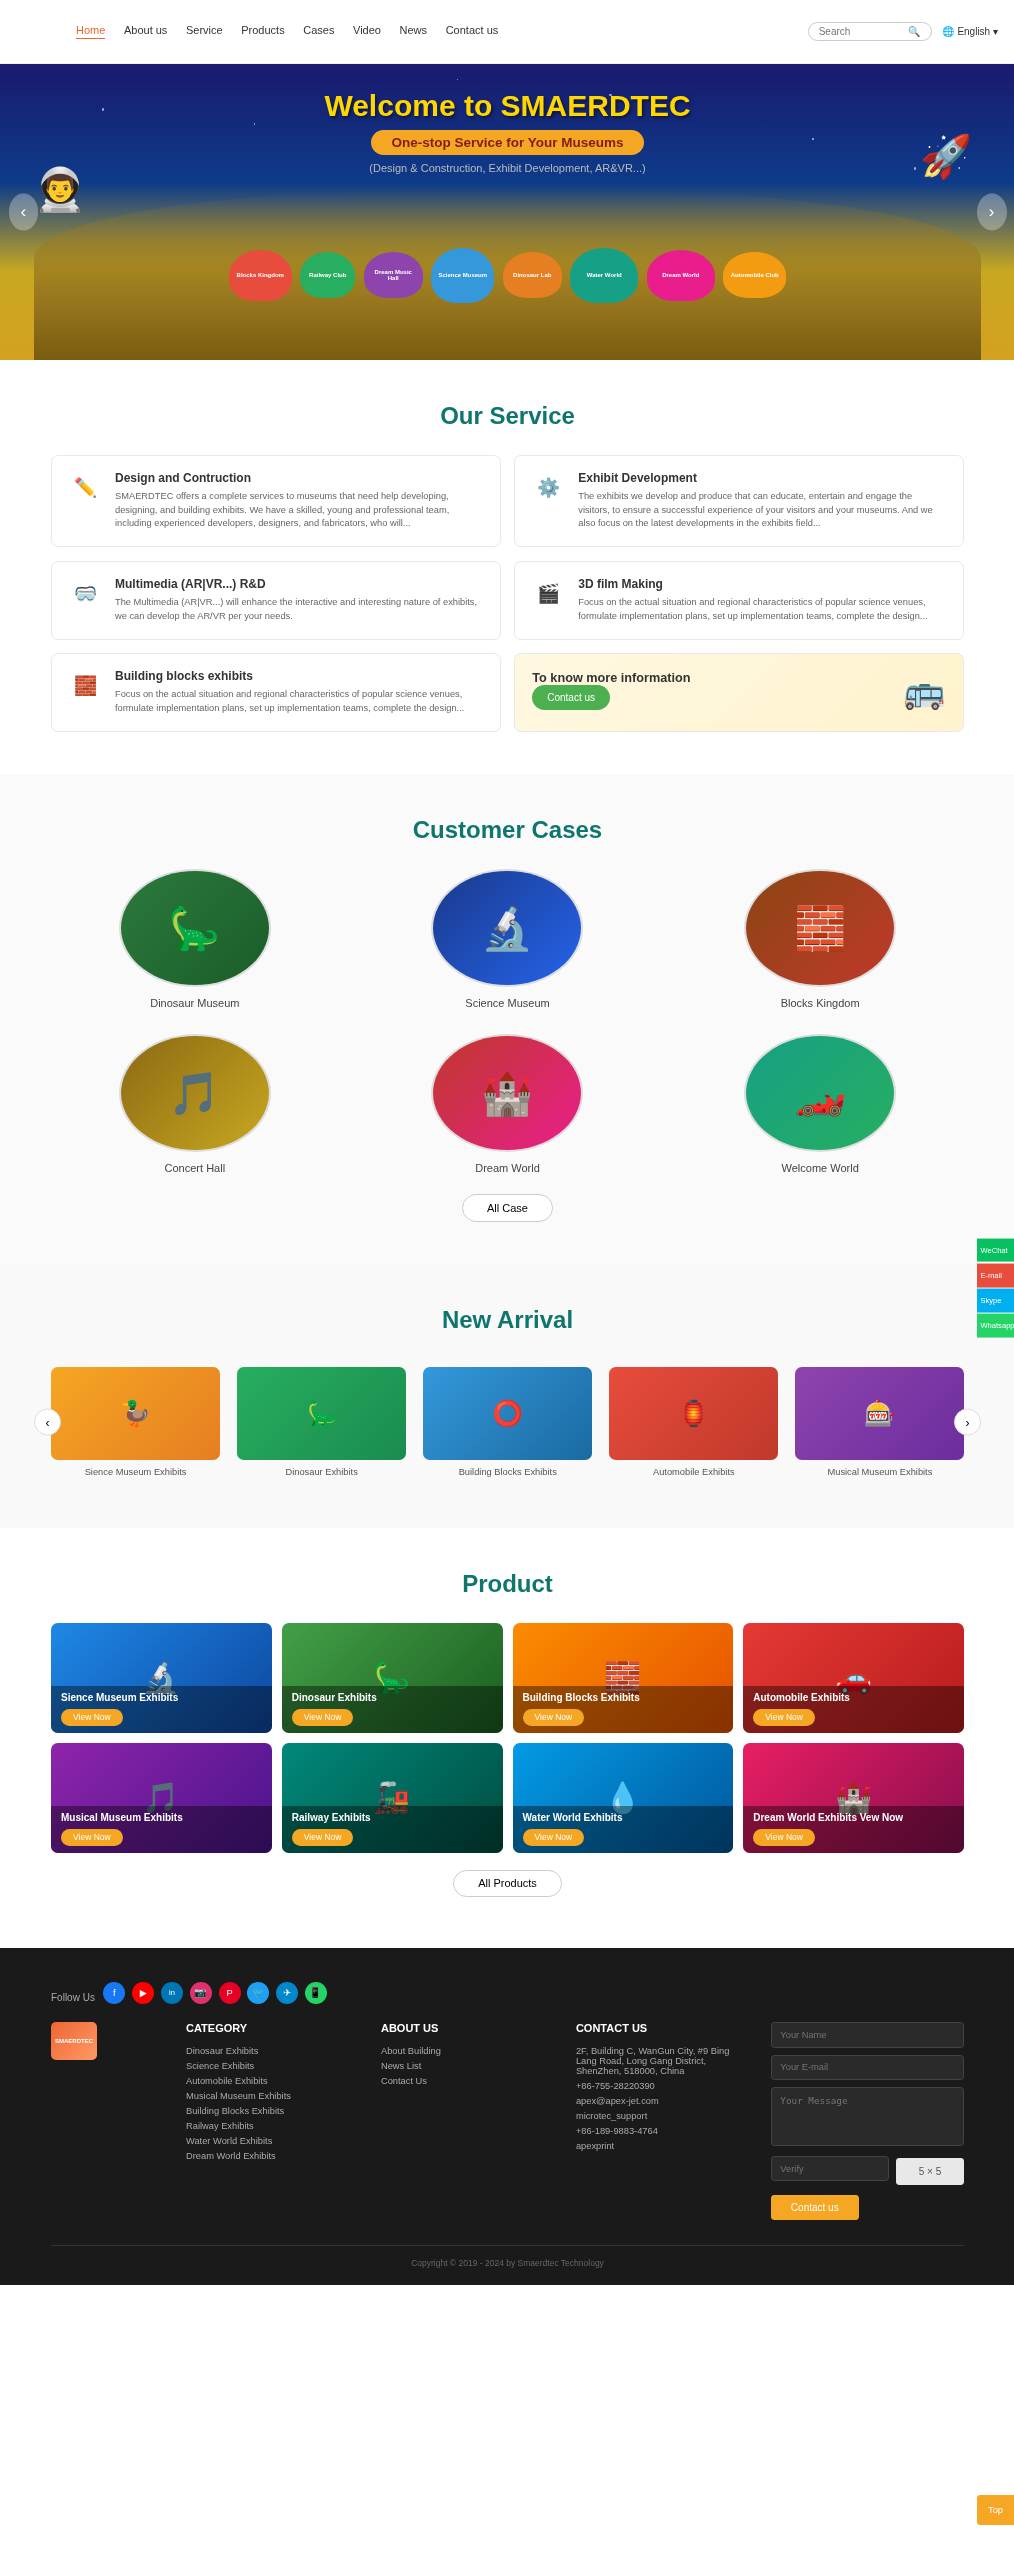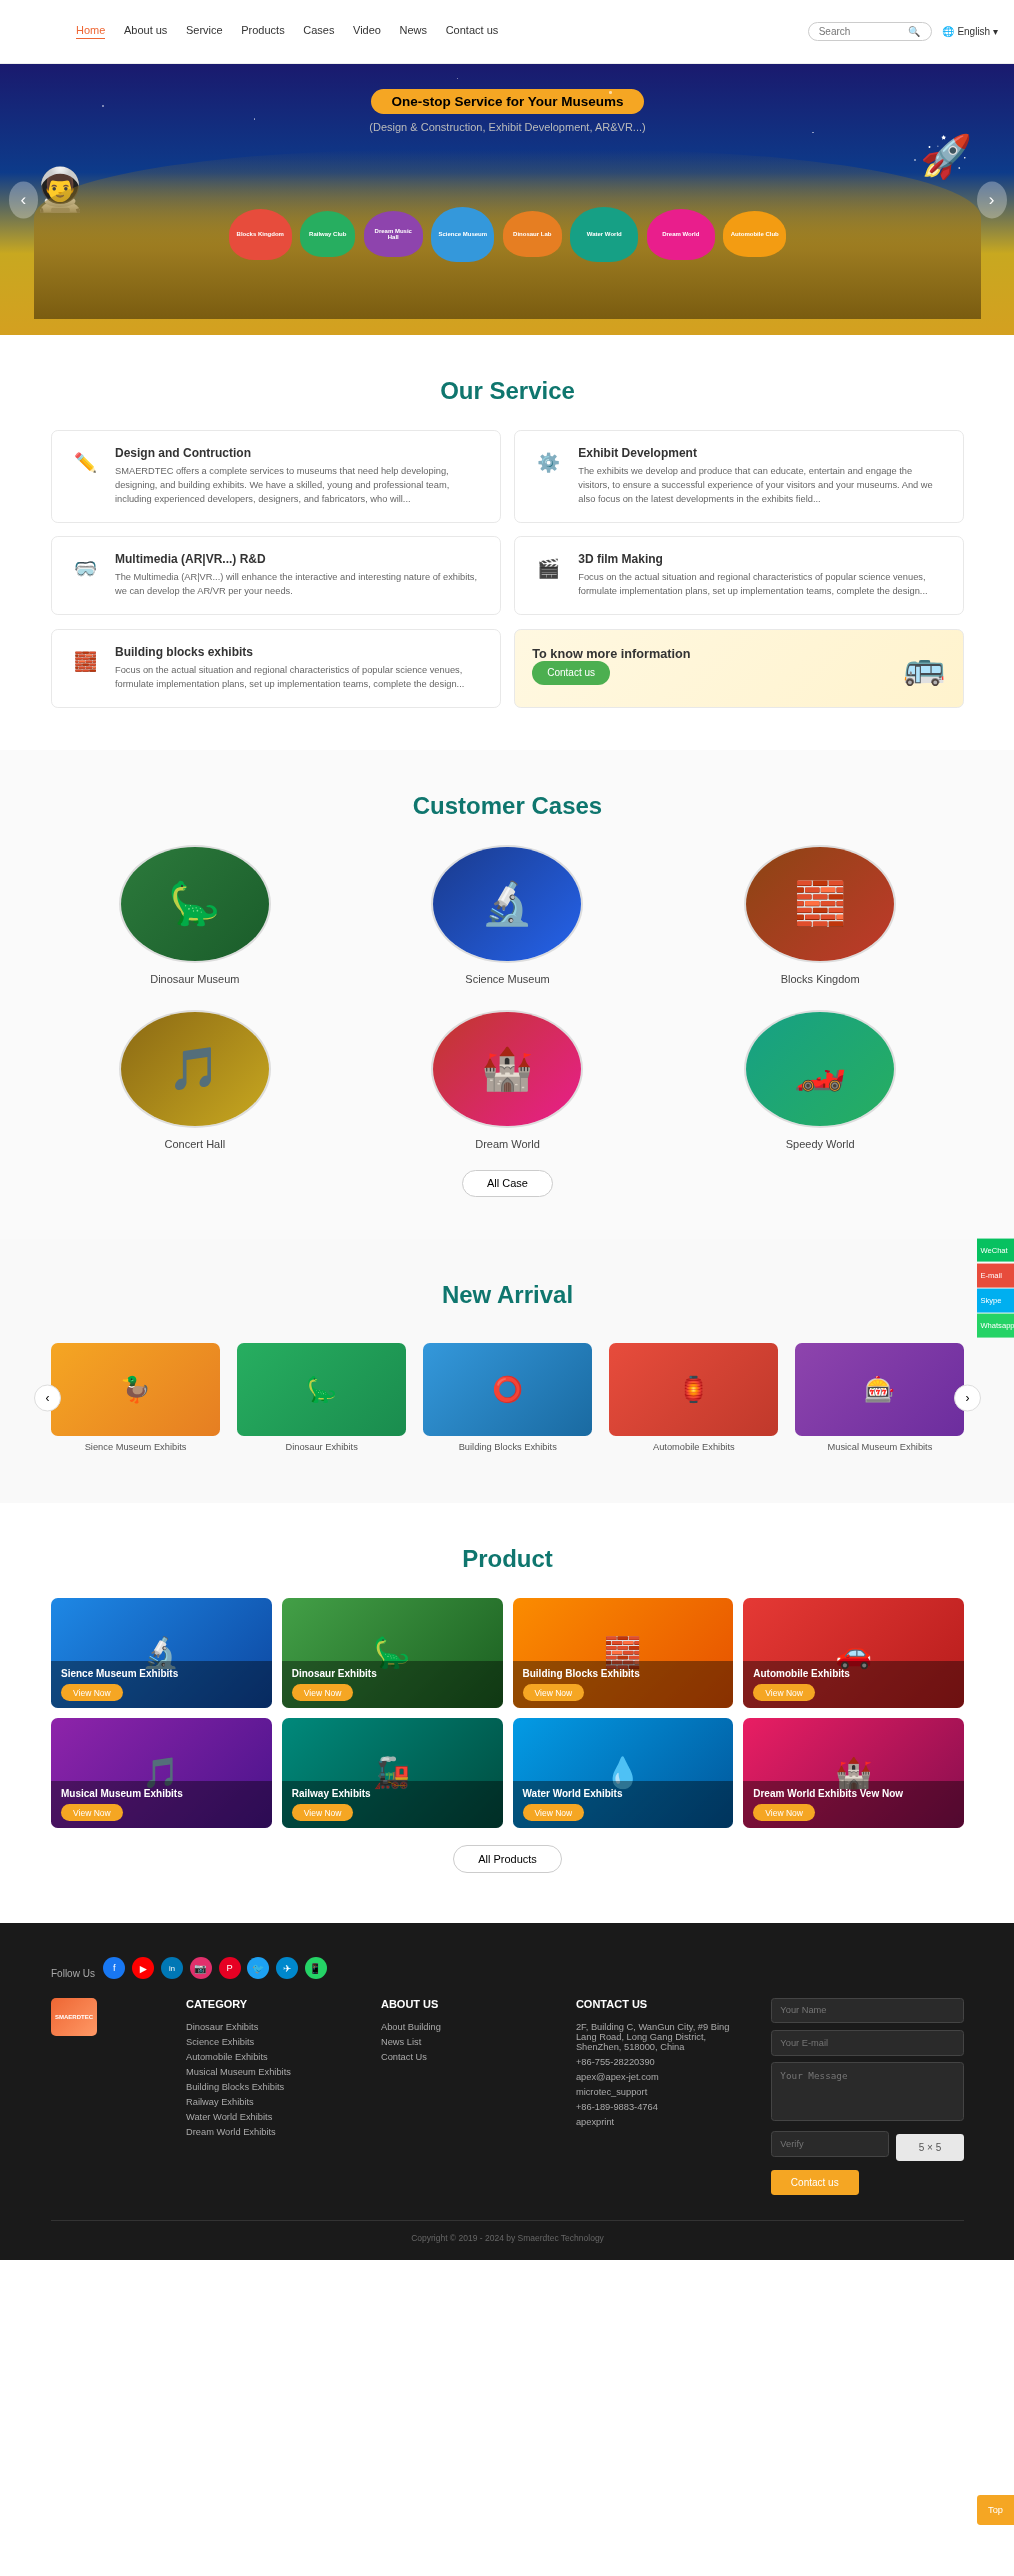--- a/index.html
+++ b/index.html
@@ -14,21 +14,21 @@
     .nav-link.active { color: #e63; border-bottom: 1.7px solid #e63; padding-bottom: 1.7px; }
     .nav-right { display: flex; align-items: center; gap: 10px; }
     .nav-search { border: 0.8px solid #ccc; border-radius: 17px; padding: 3.4px 10px; font-size: 10px; display: flex; align-items: flex-end; gap: 5px; }
     .nav-search input { border: none; outline: none; font-size: 10px; width: 85px; }
     .nav-lang { font-size: 10px; color: #333; cursor: pointer; }
 
     
     .hero { background: linear-gradient(180deg, #1a1a6e 0%, #0d3b8a 40%, #c8a820 70%, #d4a020 100%); min-height: 271px; position: relative; overflow: hidden; padding: 25px 34px 0; text-align: center; }
     .hero-title { color: #fff; font-size: 30px; font-weight: 900; text-shadow: 1.7px 1.7px 3.4px rgba(0,0,0,0.5); margin-bottom: 6.8px; }
     .hero-title span { color: #ffd700; }
-    .hero-subtitle { background: #f5a623; color: #000000; display: inline-block; padding: 5px 20px; border-radius: 17px; font-size: 13.5px; font-weight: bold; margin-bottom: 6.8px; }
+    .hero-subtitle { background: #f5a623; color: #7f1d1d; display: inline-block; padding: 5px 20px; border-radius: 17px; font-size: 13.5px; font-weight: bold; margin-bottom: 6.8px; }
     .hero-arrow { position: absolute; top: 50%; transform: translateY(-50%); background: rgba(255,255,255,0.3); border: none; color: white; font-size: 17px; padding: 8.5px 12px; cursor: pointer; border-radius: 50%; }
     .hero-arrow.left { left: 8.5px; }
     .hero-arrow.right { right: 8.5px; }
 
     
     .section { padding: 42px 51px; }
     .section-title { text-align: center; font-size: 24px; font-weight: 800; margin-bottom: 25px; color: #0f766e; }
 
     
     .service-grid { display: grid; grid-template-columns: 1fr 1fr; gap: 13.5px; }
@@ -163,20 +163,23 @@
     <div class="star" style="width:1.7px;height:1.7px;top:25%;left:80%;"></div>
     <div class="star" style="width:2.5px;height:2.5px;top:35%;left:90%;"></div>
     <div class="star" style="width:1.7px;height:1.7px;top:5%;left:45%;"></div>
   </div>
   <button class="hero-arrow left">‹</button>
   <button class="hero-arrow right">›</button>
   
   <div style="position:absolute;left:34px;top:101px;font-size:42px;">👨‍🚀</div>
   <div style="position:absolute;right:42px;top:68px;font-size:42px;">🚀</div>
   
+  <div class="hero-title">
+    <span>Welcome to </span><span style="color:#ffd700;">SMAERDTEC</span>
+  </div>
   <div class="hero-subtitle">One-stop Service for Your Museums</div>
   <div style="color:#bbb;font-size:11px;margin-bottom:17px;">(Design &amp; Construction, Exhibit Development, AR&amp;VR...)</div>
   
   
   <div style="background:linear-gradient(180deg,transparent 0%,#9b7a20 60%,#7a5c10 100%);height:169px;border-radius:40% 40% 0 0;position:relative;display:flex;align-items:center;justify-content:center;gap:8.5px;padding:8.5px 25px;margin-top:8.5px;">
     <div style="background:#e74c3c;border-radius:50% 50% 40% 40%;padding:5px 6.8px;font-size:6px;color:#fff;text-align:center;font-weight:bold;width:63px;height:51px;display:flex;align-items:center;justify-content:center;">Blocks Kingdom</div>
     <div style="background:#27ae60;border-radius:50% 50% 40% 40%;padding:5px 6.8px;font-size:6px;color:#fff;text-align:center;font-weight:bold;width:55px;height:46px;display:flex;align-items:center;justify-content:center;">Railway Club</div>
     <div style="background:#8e44ad;border-radius:50% 50% 40% 40%;padding:5px 6.8px;font-size:6px;color:#fff;text-align:center;font-weight:bold;width:59px;height:46px;display:flex;align-items:center;justify-content:center;">Dream Music Hall</div>
     <div style="background:#3498db;border-radius:50% 50% 40% 40%;padding:5px 6.8px;font-size:6px;color:#fff;text-align:center;font-weight:bold;width:63px;height:55px;display:flex;align-items:center;justify-content:center;">Science Museum</div>
     <div style="background:#e67e22;border-radius:50% 50% 40% 40%;padding:5px 6.8px;font-size:6px;color:#fff;text-align:center;font-weight:bold;width:59px;height:46px;display:flex;align-items:center;justify-content:center;">Dinosaur Lab</div>
@@ -264,21 +267,21 @@
     <div class="case-item">
       <div class="oval-container">
         <div class="oval-inner" style="background:linear-gradient(135deg,#c0392b,#e91e8c);">🏰</div>
       </div>
       <div class="case-label">Dream World</div>
     </div>
     <div class="case-item">
       <div class="oval-container">
         <div class="oval-inner" style="background:linear-gradient(135deg,#16a085,#27ae60);">🏎️</div>
       </div>
-      <div class="case-label">Speedy World</div>
+      <div class="case-label">Welcome World</div>
     </div>
   </div>
   <button class="all-case-btn">All Case</button>
 </div>
 
 <div class="section new-arrival-bg">
   <h2 class="section-title">New Arrival</h2>
   <div class="arrival-slider">
     <button class="slider-arrow left">‹</button>
     <div class="arrival-items">

